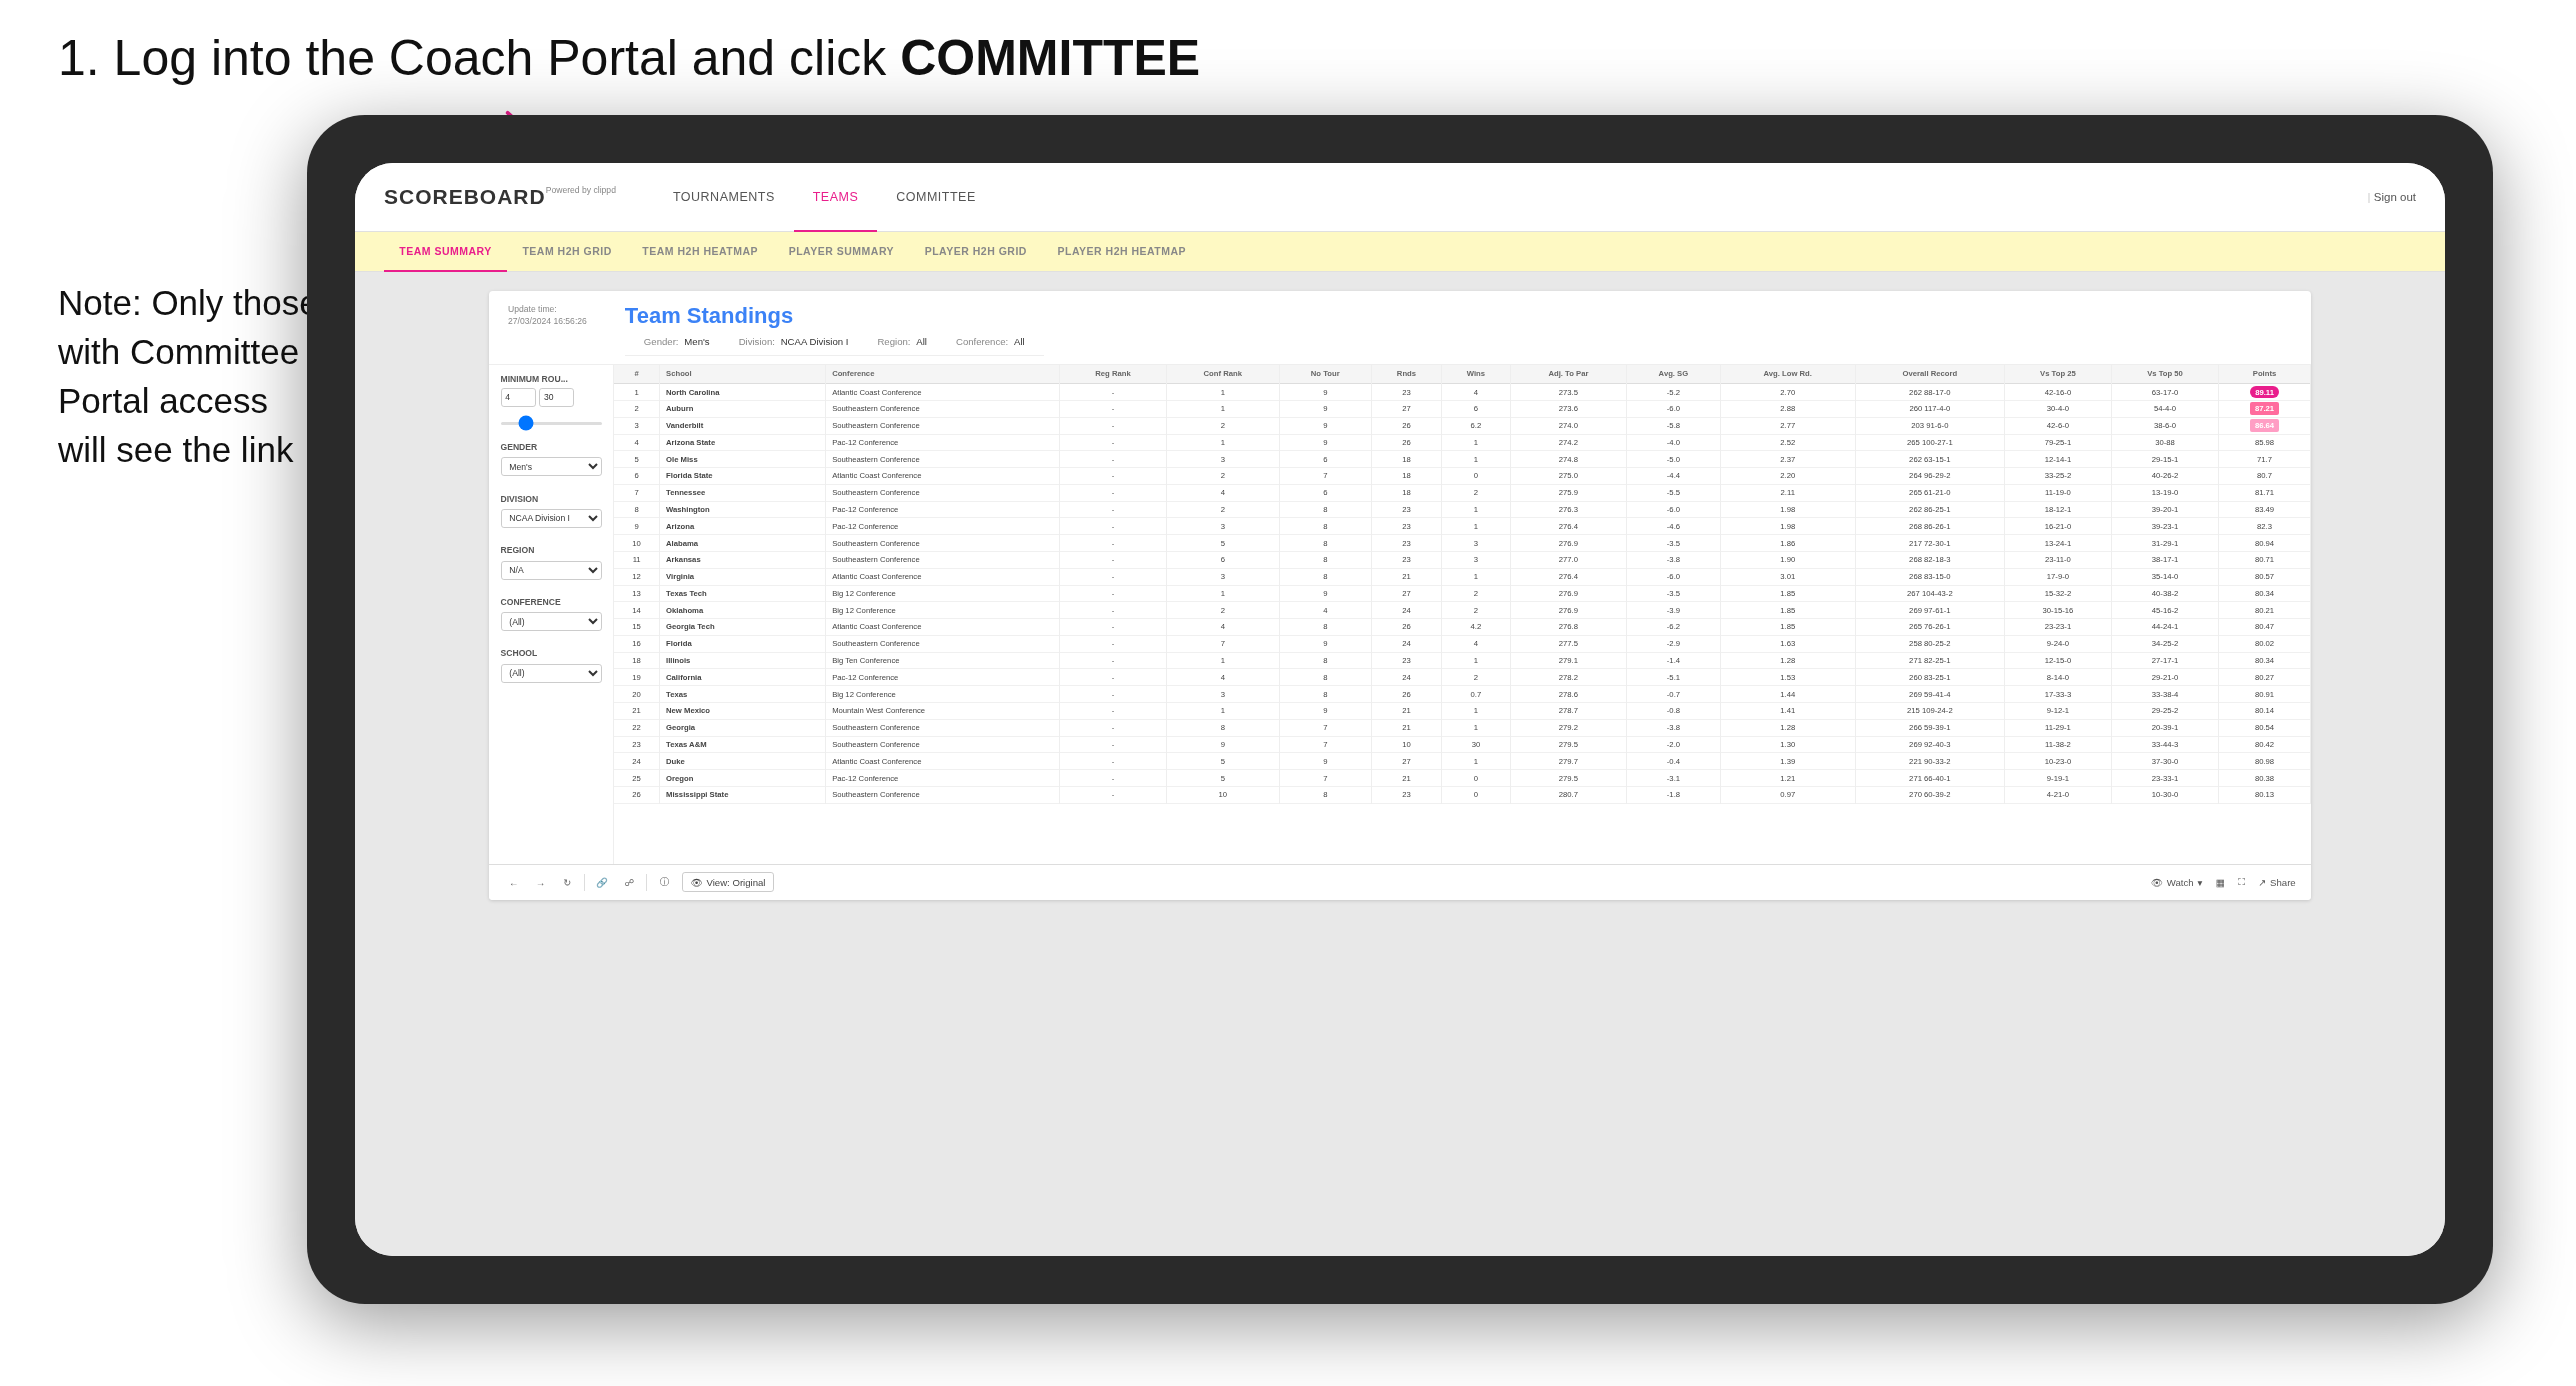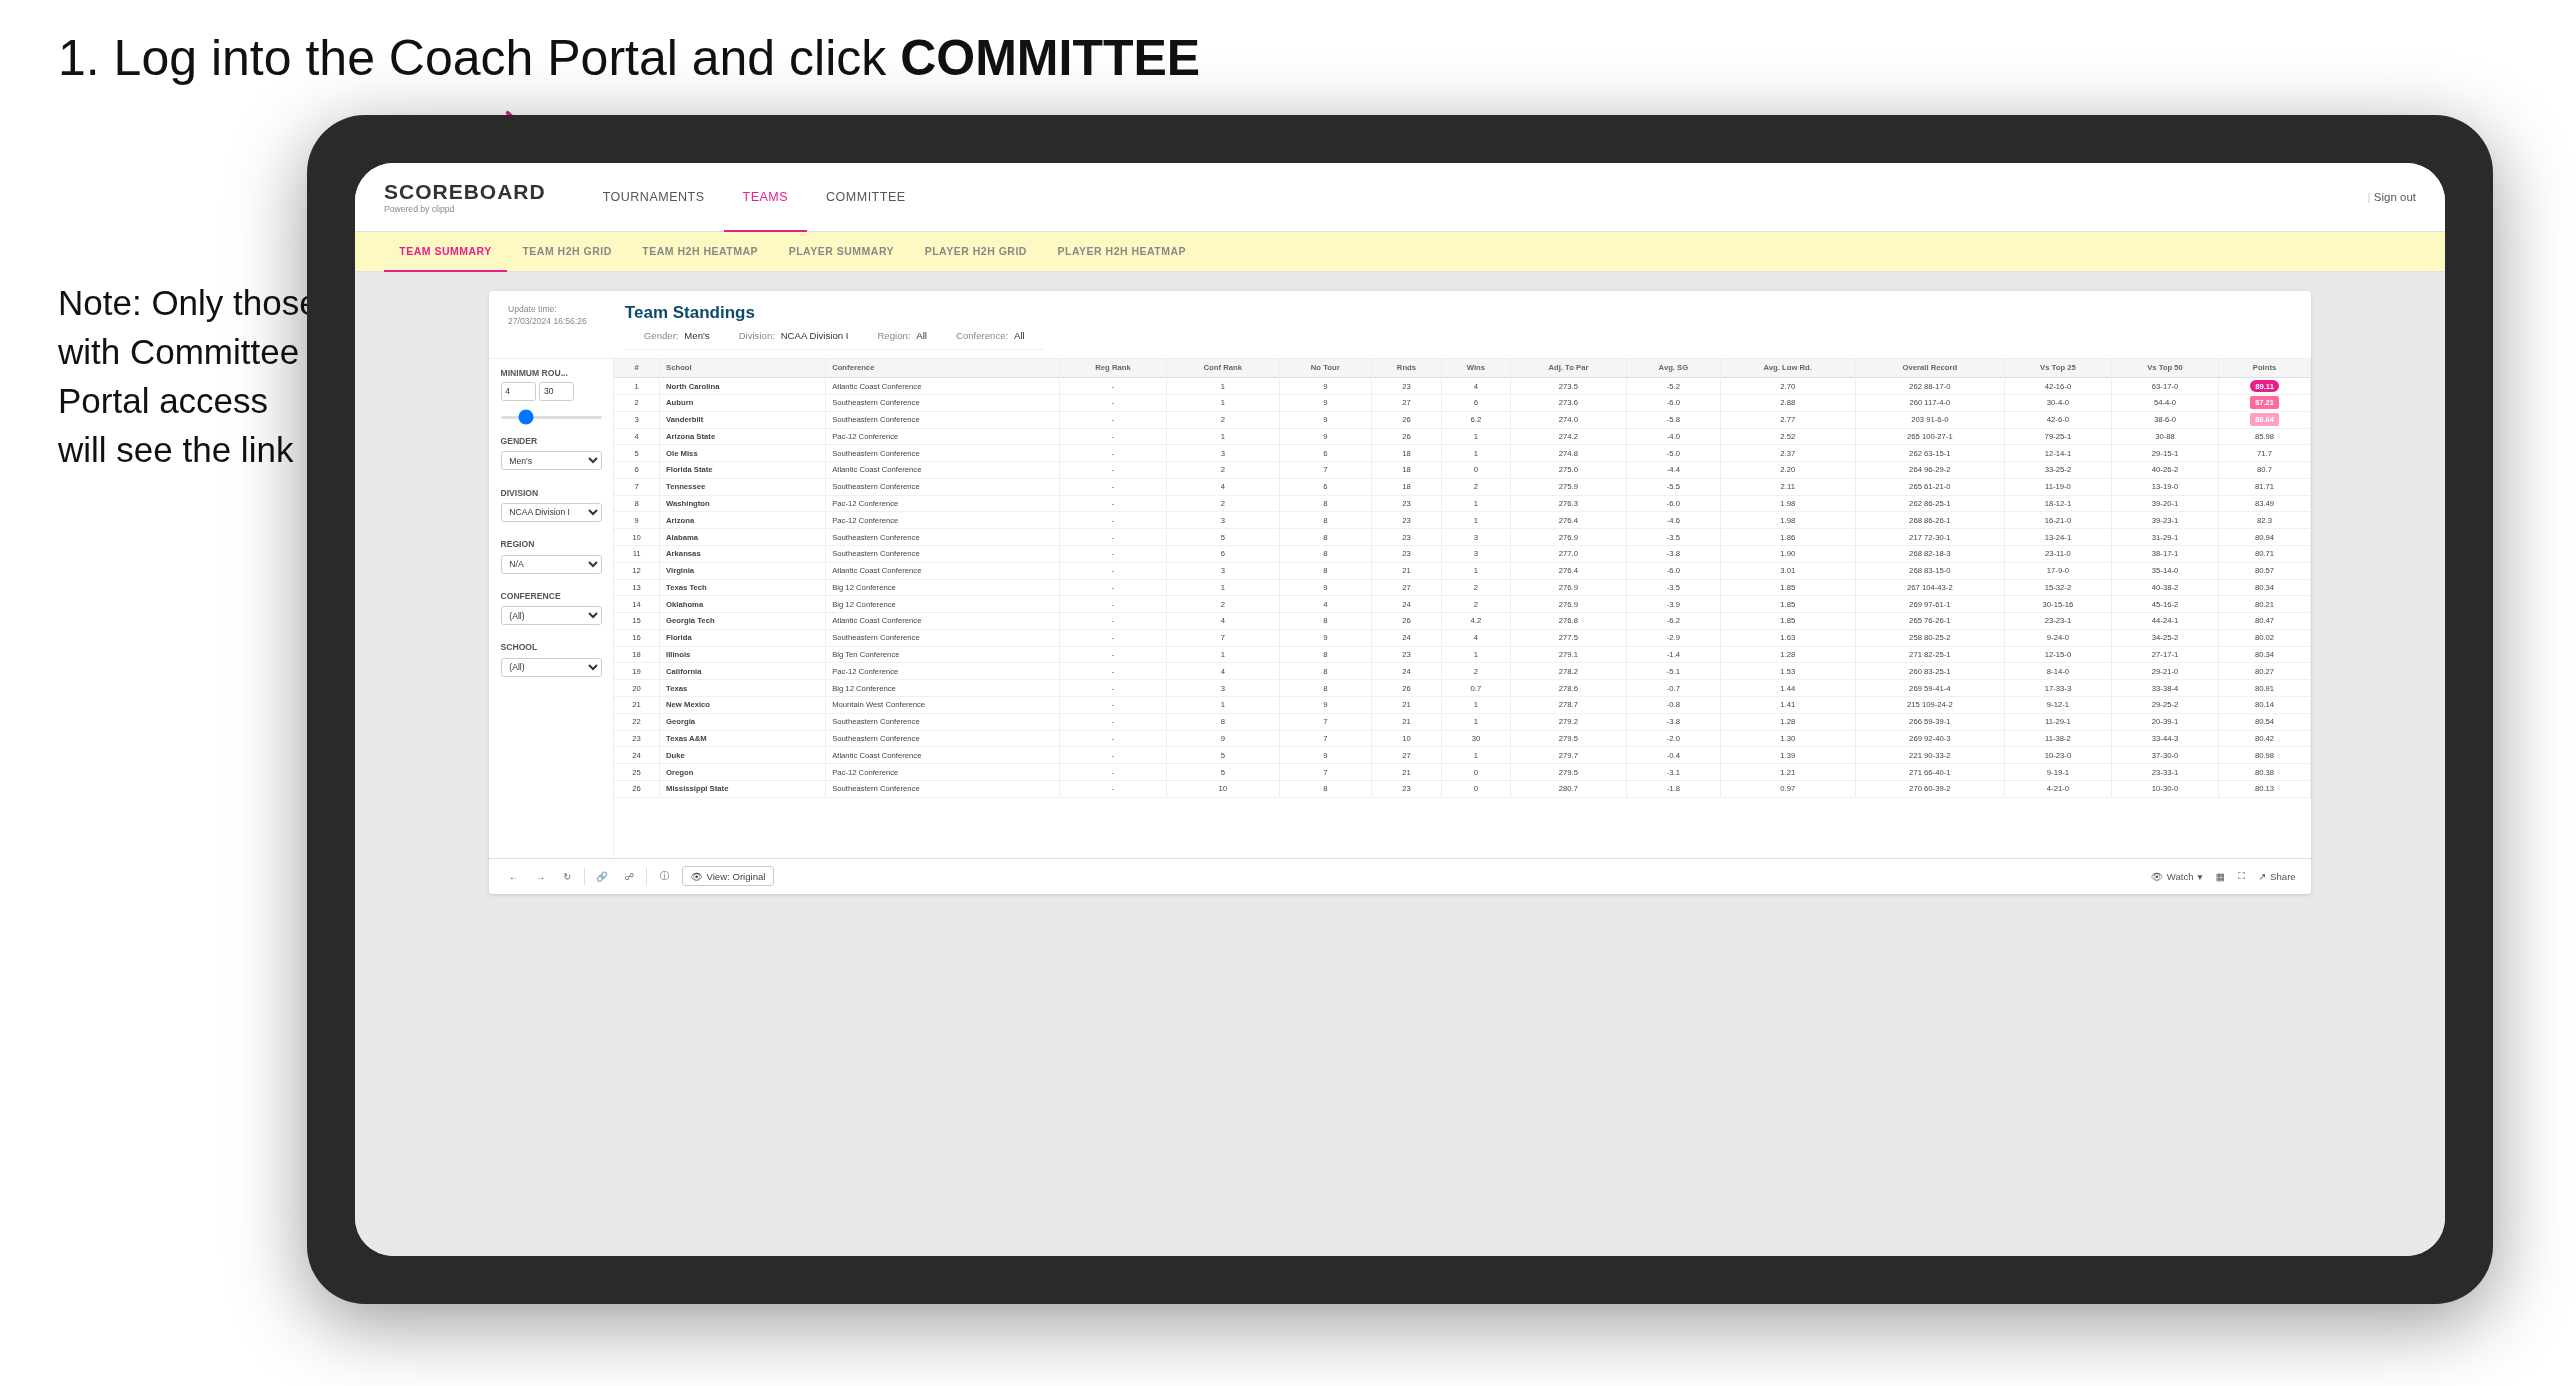--- a/index.html
+++ b/index.html
@@ -84,21 +84,21 @@
       height: 69px;
       display: flex;
       align-items: center;
       padding: 0 29px;
       border-bottom: 1px solid #e0e0e0;
       flex-shrink: 0;
     }
 
     .scoreboard-logo {
       display: flex;
-      flex-direction: column;
+      flex-direction: row;
       margin-right: 38px;
     }
     .scoreboard-logo .logo-main {
       font-size: 21px;
       font-weight: 900;
       letter-spacing: 1px;
       color: #333;
       text-transform: uppercase;
     }
     .scoreboard-logo .logo-sub {
@@ -205,23 +205,23 @@
       gap: 38px;
     }
 
     .update-time {
       font-size: 8.6px;
       color: #888;
       line-height: 1.4;
     }
 
     .panel-title {
-      font-size: 17px;
+      font-size: 22px;
       font-weight: 600;
-      color: #0c4a6e;
+      color: #3b82f6;
     }
 
     
     .filters-row {
       display: flex;
       align-items: center;
       padding: 7.7px 19px;
       gap: 29px;
       border-bottom: 1px solid #eee;
       font-size: 9.6px;

